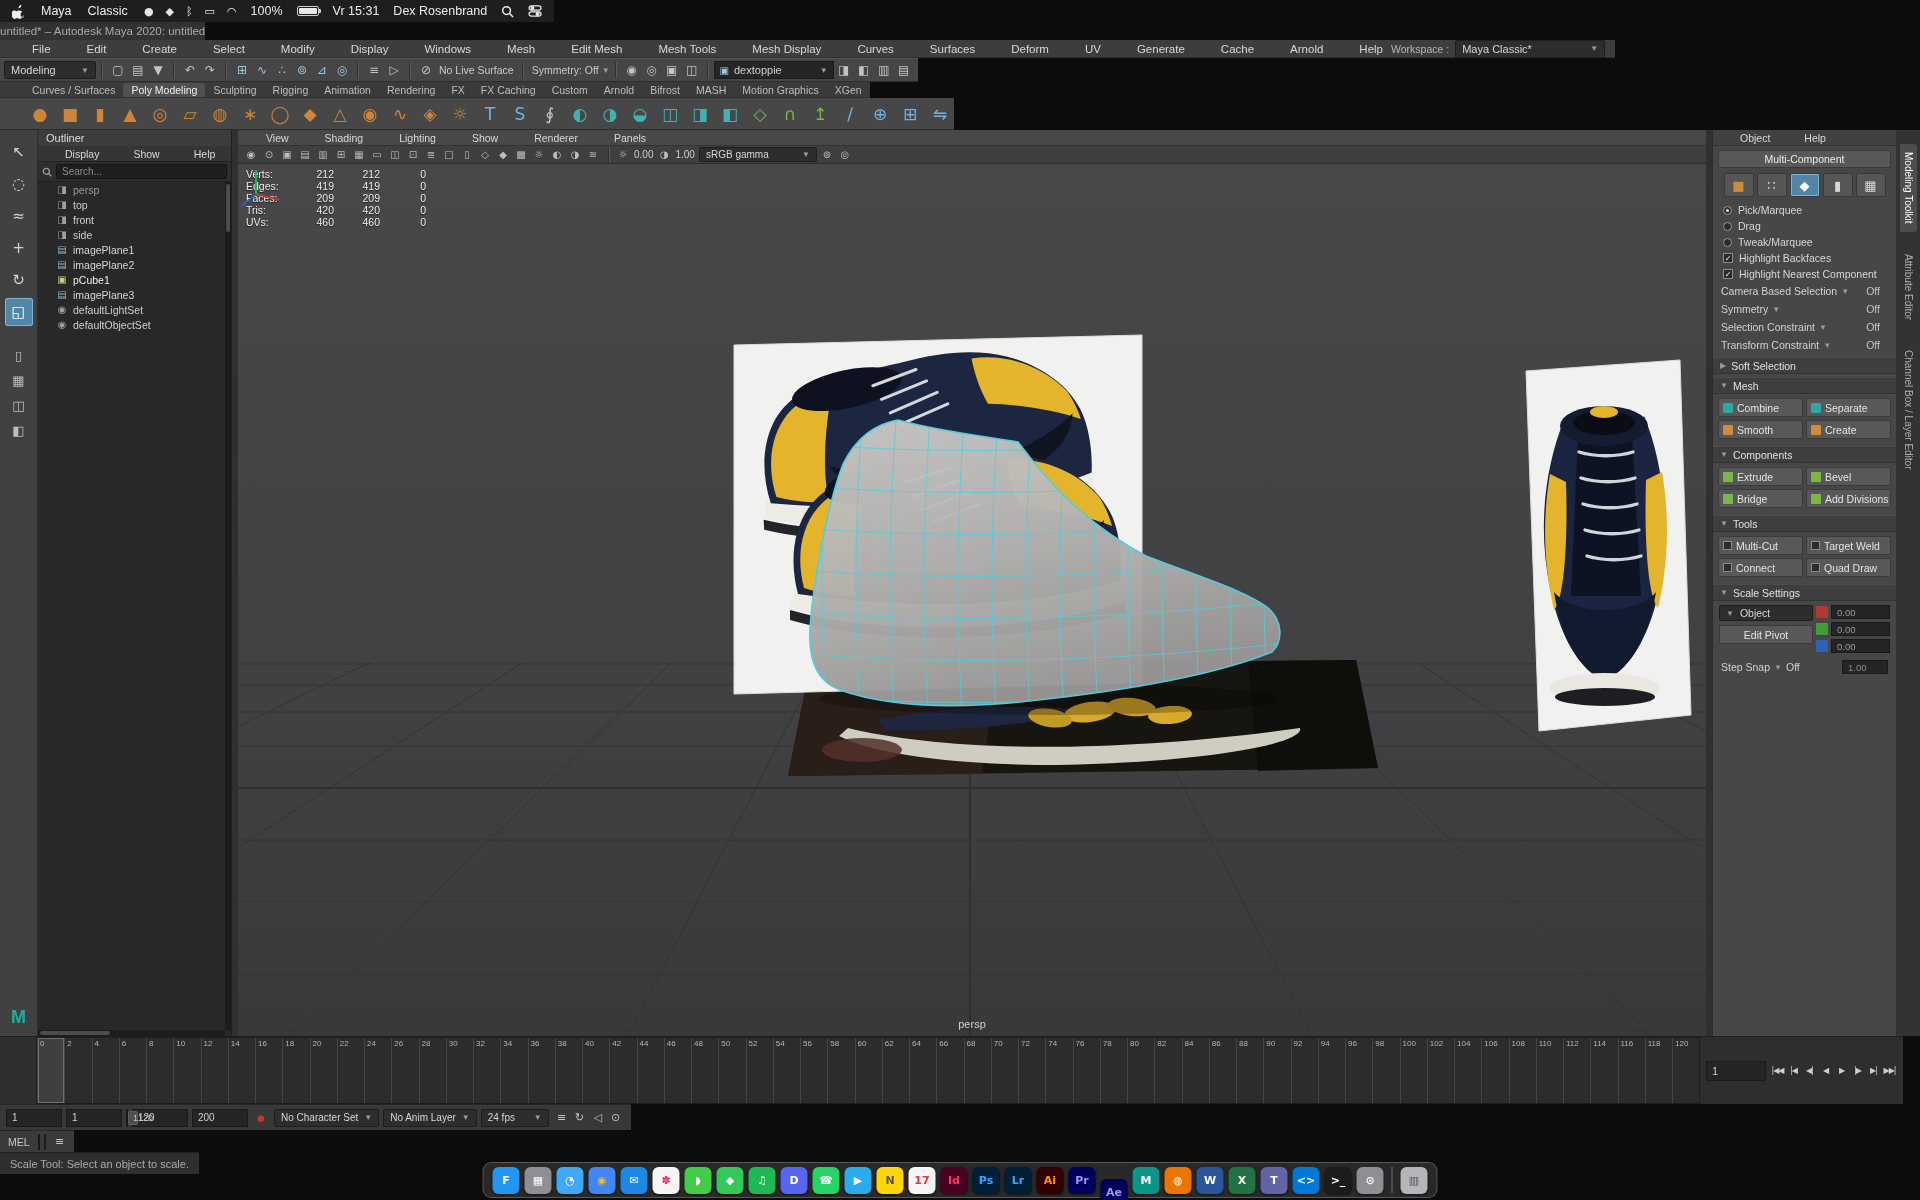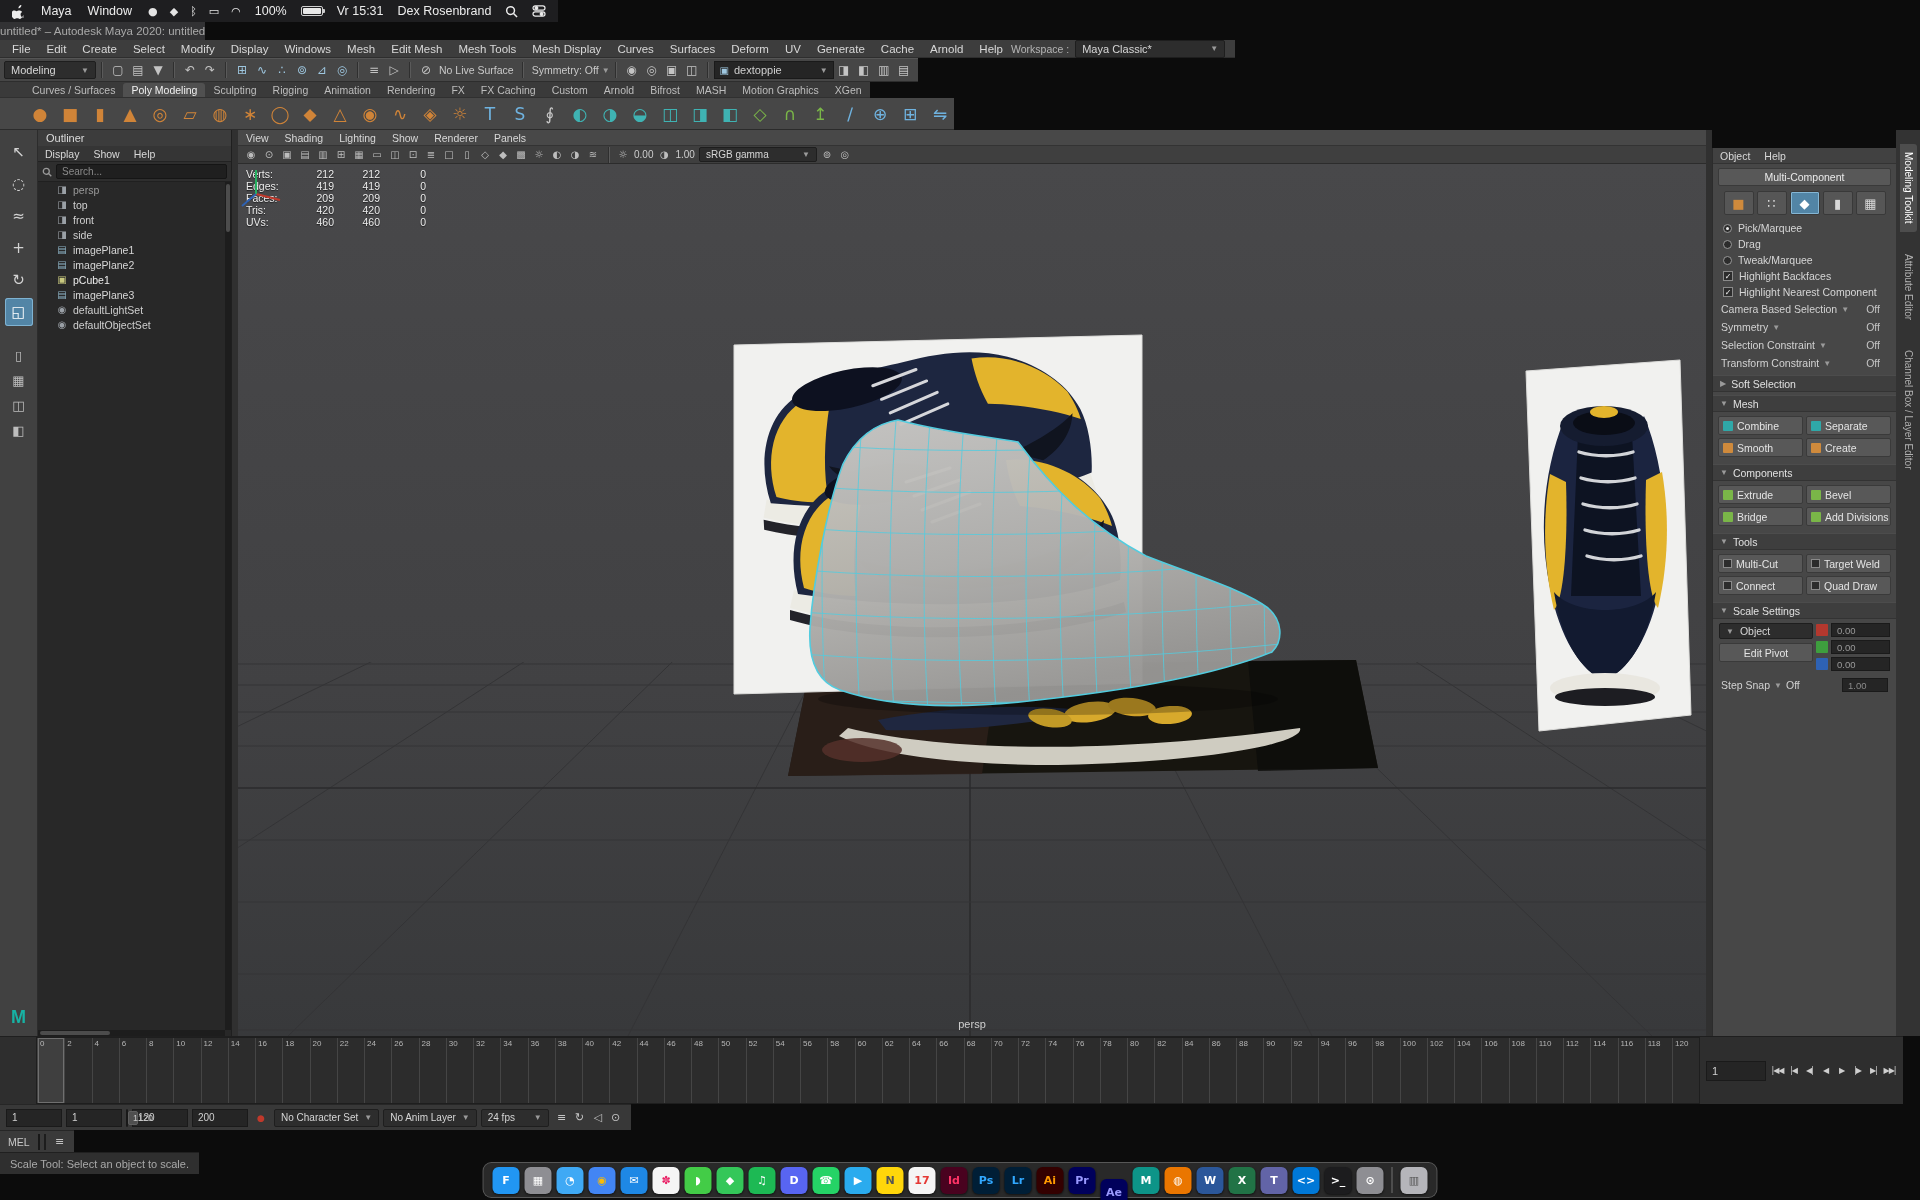--- a/index.html
+++ b/index.html
@@ -19,21 +19,21 @@
   #macbar{top:0;height:22px;background:#1e1e20;color:#ececec;font-size:12.5px;display:flex;align-items:center;padding:0 12px;gap:16px;}
   #macbar .right{margin-left:auto;display:flex;align-items:center;gap:14px;}
   #macbar .sicon{font-size:11px;color:#e4e4e4;}
   .battery{width:22px;height:10px;border:1px solid #cfcfcf;border-radius:2px;position:relative;}
   .battery::before{content:"";position:absolute;inset:1px;background:#e8e8e8;border-radius:1px;}
   .battery::after{content:"";position:absolute;right:-3px;top:2px;width:2px;height:4px;background:#cfcfcf;border-radius:0 1px 1px 0;}
 
   
   #titlebar{top:22px;height:18px;background:#323234;color:#a9a9a9;font-size:11.5px;display:flex;align-items:center;justify-content:center;}
   #menubar{top:40px;height:18px;background:#3d3d3d;display:flex;align-items:center;padding:0 4px;border-bottom:1px solid #2e2e2e;}
-  .menu-item{padding:0 8px;font-size:11.5px;color:#d8d8d8;height:100%;display:flex;align-items:center;}
+  .menu-item{padding:0 8px;font-size:11.5px;color:#d8d8d8;height:100%;display:flex;align-items:center;margin-left:20px;}
   #menubar .right{margin-left:auto;display:flex;align-items:center;gap:6px;padding-right:6px;color:#b5b5b5;}
 
   
   #statusline{top:58px;height:24px;background:#464646;border-top:1px solid #555;border-bottom:1px solid #2d2d2d;display:flex;align-items:center;padding:0 4px;}
   #statusline .ibox{width:20px;height:20px;font-size:12px;}
   #statusline .txt{font-size:10.5px;color:#c9c9c9;margin:0 3px;}
 
   
   #shelf-tabs{top:82px;height:16px;background:#3a3a3a;display:flex;align-items:flex-end;padding-left:24px;border-bottom:1px solid #303030;}
   .shelf-tab{padding:1px 8px;font-size:10.5px;color:#bdbdbd;}
@@ -76,21 +76,21 @@
   #scene{position:relative;flex:1;overflow:hidden;}
   #scene svg{position:absolute;inset:0;}
   #hud{position:absolute;top:4px;left:8px;font-size:10.5px;color:#ececec;text-shadow:0 1px 1px rgba(0,0,0,.6);}
   #hud .hrow{display:flex;}
   #hud .hl{width:42px;}
   #hud .hv{width:46px;text-align:right;}
   #cam-label{position:absolute;bottom:6px;left:0;right:0;text-align:center;color:#cfcfcf;font-size:11px;}
   #gizmo{position:absolute;left:8px;bottom:22px;}
 
   
-  #right-panel{top:148px;left:1712px;width:184px;height:906px;background:#474747;border-left:1px solid #2c2c2c;display:flex;flex-direction:column;font-size:10.5px;}
+  #right-panel{top:130px;left:1712px;width:184px;height:906px;background:#474747;border-left:1px solid #2c2c2c;display:flex;flex-direction:column;font-size:10.5px;}
   #mtk-menus{height:16px;background:#414141;display:flex;align-items:center;border-bottom:1px solid #333;}
   #mtk-menus .menu-item{font-size:10.5px;padding:0 7px;}
   #mtk-title{margin:4px 5px 3px;height:18px;background:#585858;border:1px solid #3a3a3a;border-radius:2px;display:flex;align-items:center;justify-content:center;color:#eaeaea;}
   #mtk-modes{display:flex;justify-content:center;gap:3px;padding:2px 5px 5px;}
   .mtk-mode{width:30px;height:24px;background:#565656;border:1px solid #393939;border-radius:2px;display:flex;align-items:center;justify-content:center;font-size:13px;}
   .mtk-mode.active{background:#5285a6;box-shadow:inset 0 0 0 1px #84b6d4;}
   .opt-row{display:flex;align-items:center;gap:6px;padding:2px 10px;color:#d6d6d6;}
   .radio{width:9px;height:9px;border-radius:50%;border:1px solid #999;background:#2c2c2c;position:relative;flex:none;}
   .active>.radio::after{content:"";position:absolute;inset:2px;border-radius:50%;background:#e8e8e8;}
   .cb{width:10px;height:10px;border:1px solid #8a8a8a;background:#2c2c2c;display:flex;align-items:center;justify-content:center;font-size:8px;color:#f2f2f2;flex:none;}
@@ -147,21 +147,21 @@
 
   <div id="macbar" class="abs row">
     <span style="display:flex;">
       <svg width="13" height="15" viewBox="0 0 16 18" fill="#ececec">
           <path d="M11.5 1c.1 1.1-.4 2.1-1 2.8-.6.7-1.7 1.3-2.6 1.2-.1-1 .4-2 1-2.7C9.5 1.6 10.6 1 11.5 1zM14 13.1c-.4 1-.6 1.5-1.2 2.4-.8 1.2-1.9 2.7-3.2 2.7-1.2 0-1.6-.8-3.2-.8s-2 .8-3.2.8c-1.3 0-2.4-1.4-3.2-2.6C-2 12.3-.2 7.9 2.5 7.9c1.3 0 2.4.9 3.1.9.7 0 2-.9 3.5-.9 1.2 0 2.5.7 3.4 1.8-3 1.6-2.5 5.6 1.5 7.4z"></path>
         </svg>
     </span>
     <div class="flex" style="gap:16px;">
 
     <span class="mac-menu active" style="font-weight:normal;">Maya</span>
-        <span class="mac-menu" style="font-weight:normal;">Window</span>
+        <span class="mac-menu" style="font-weight:normal;">Classic</span>
       </div>
     <div class="right">
       <div class="flex" style="gap:12px;">
 
       <span class="sicon glyph">●</span>
           <span class="sicon glyph">◆</span>
           <span class="sicon glyph">ᛒ</span>
           <span class="sicon glyph">▭</span>
           <span class="sicon glyph">◠</span>
         </div>

